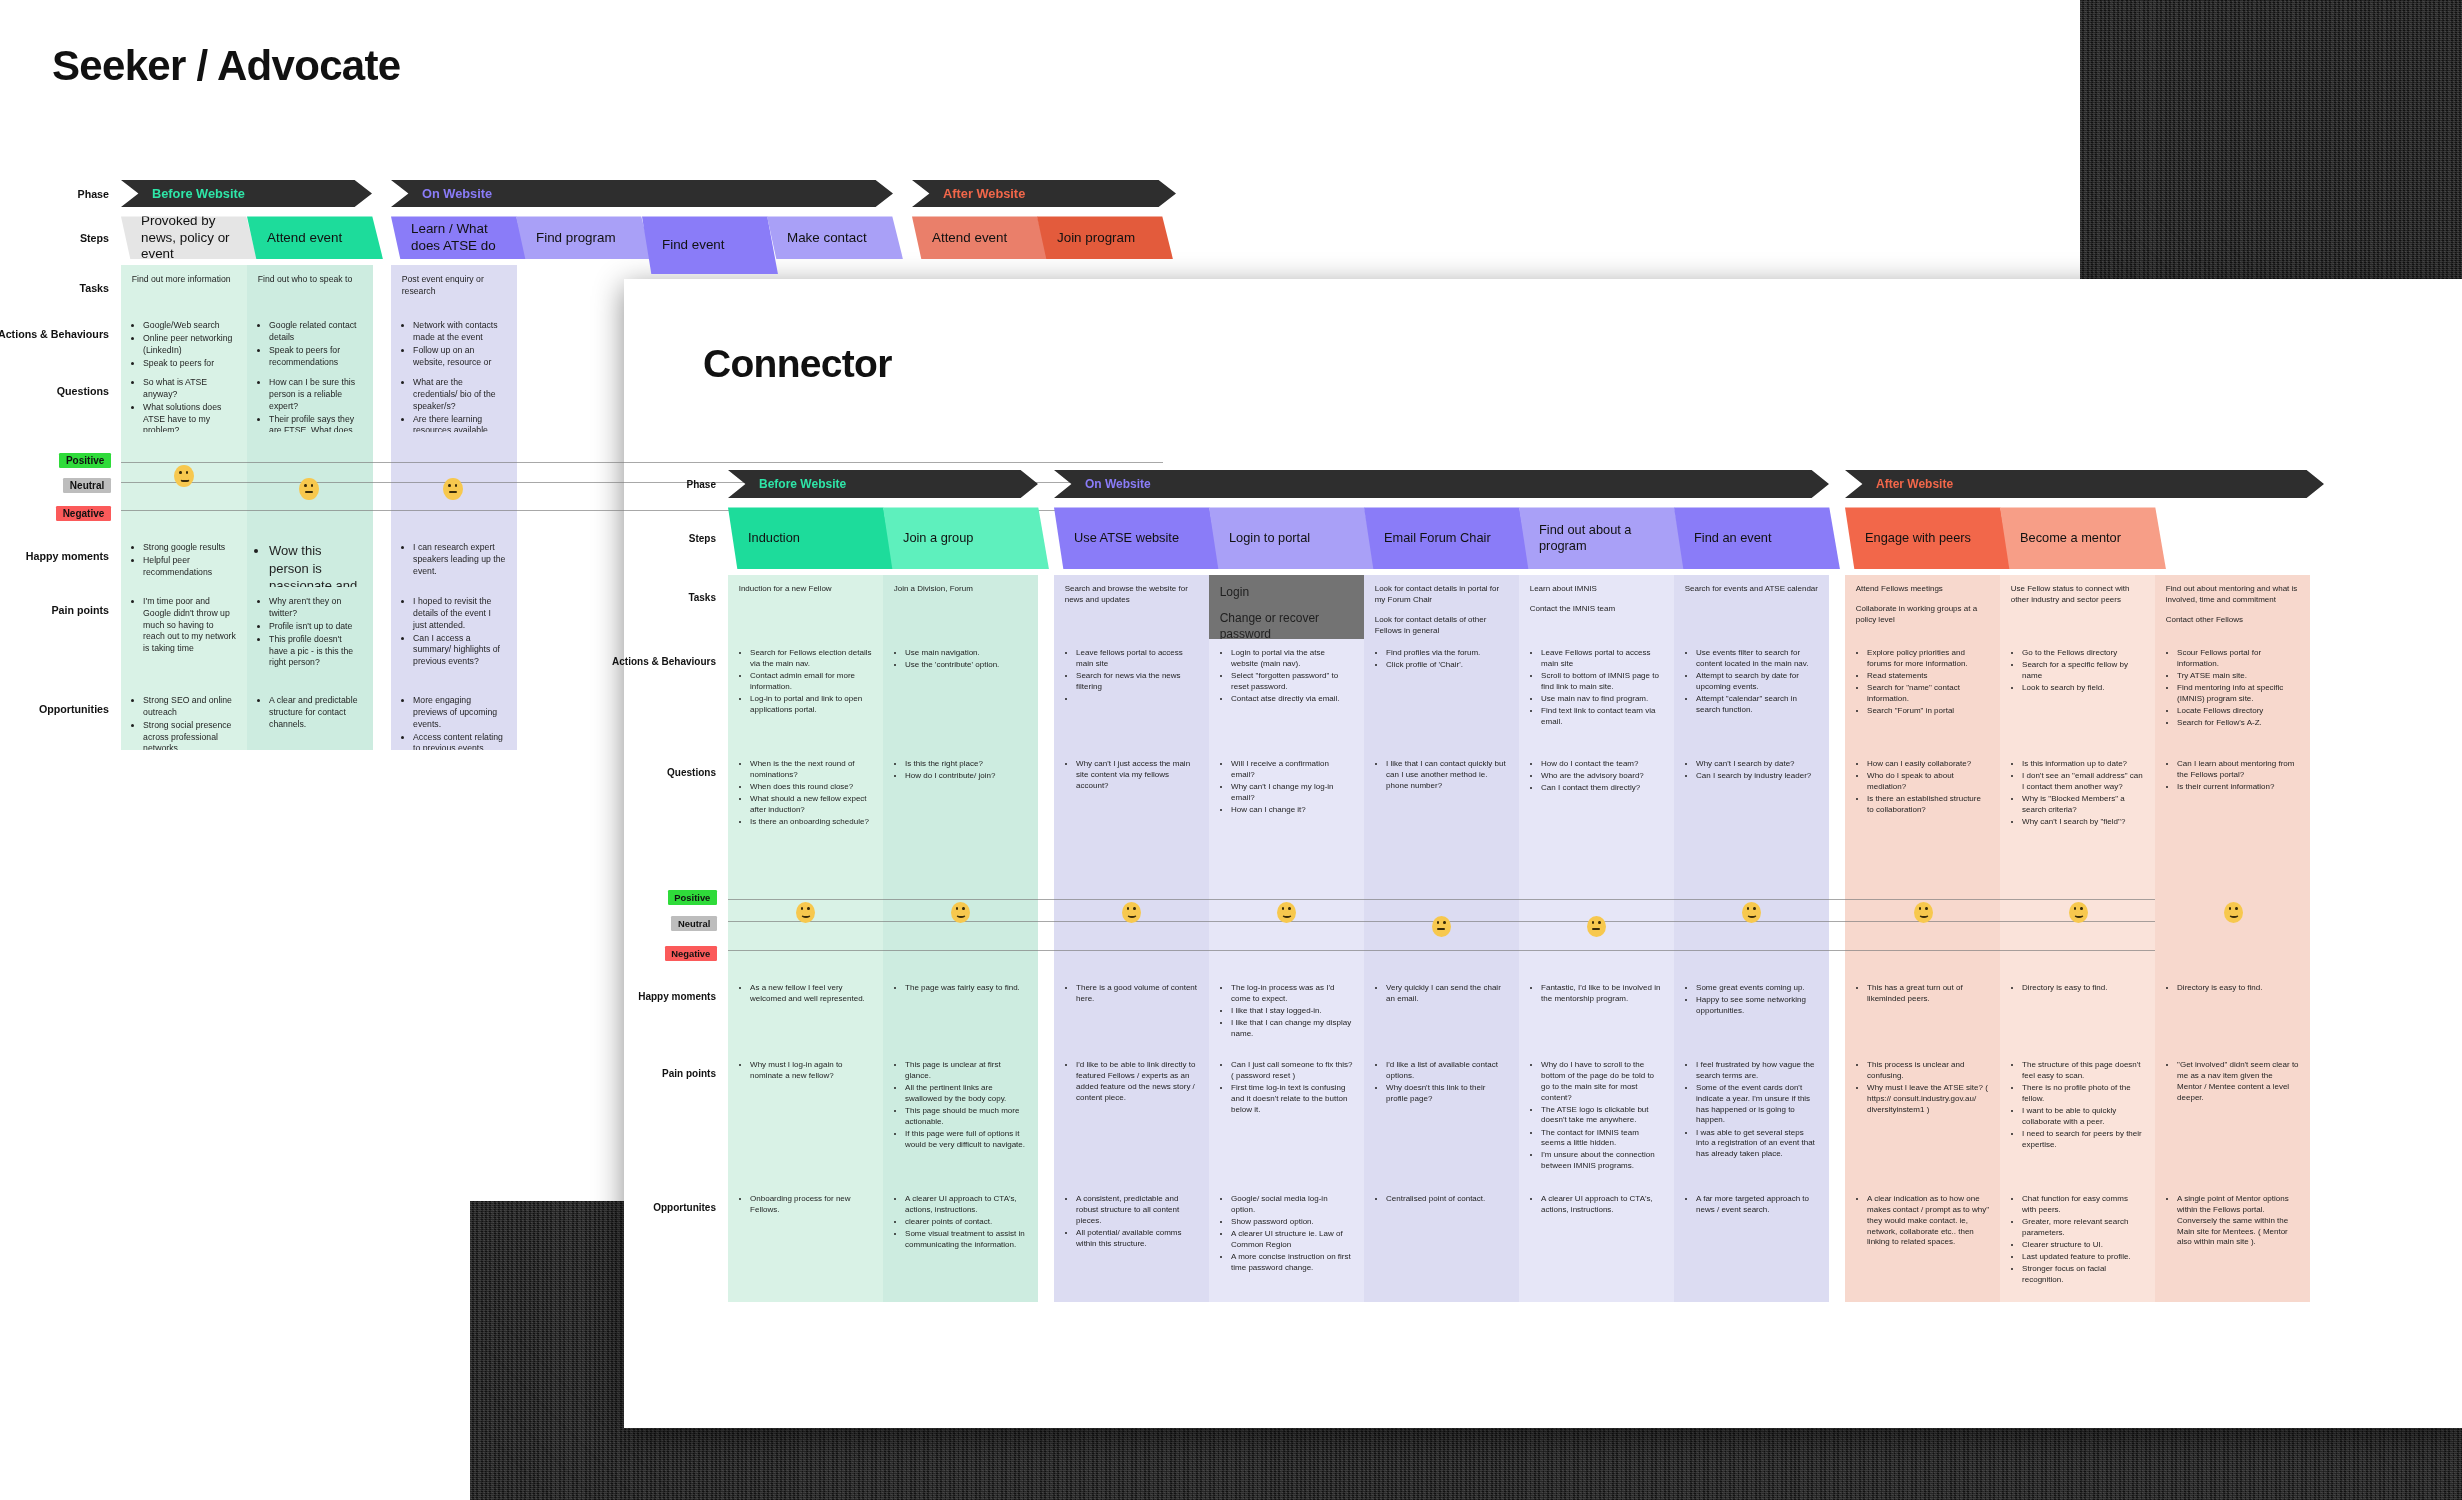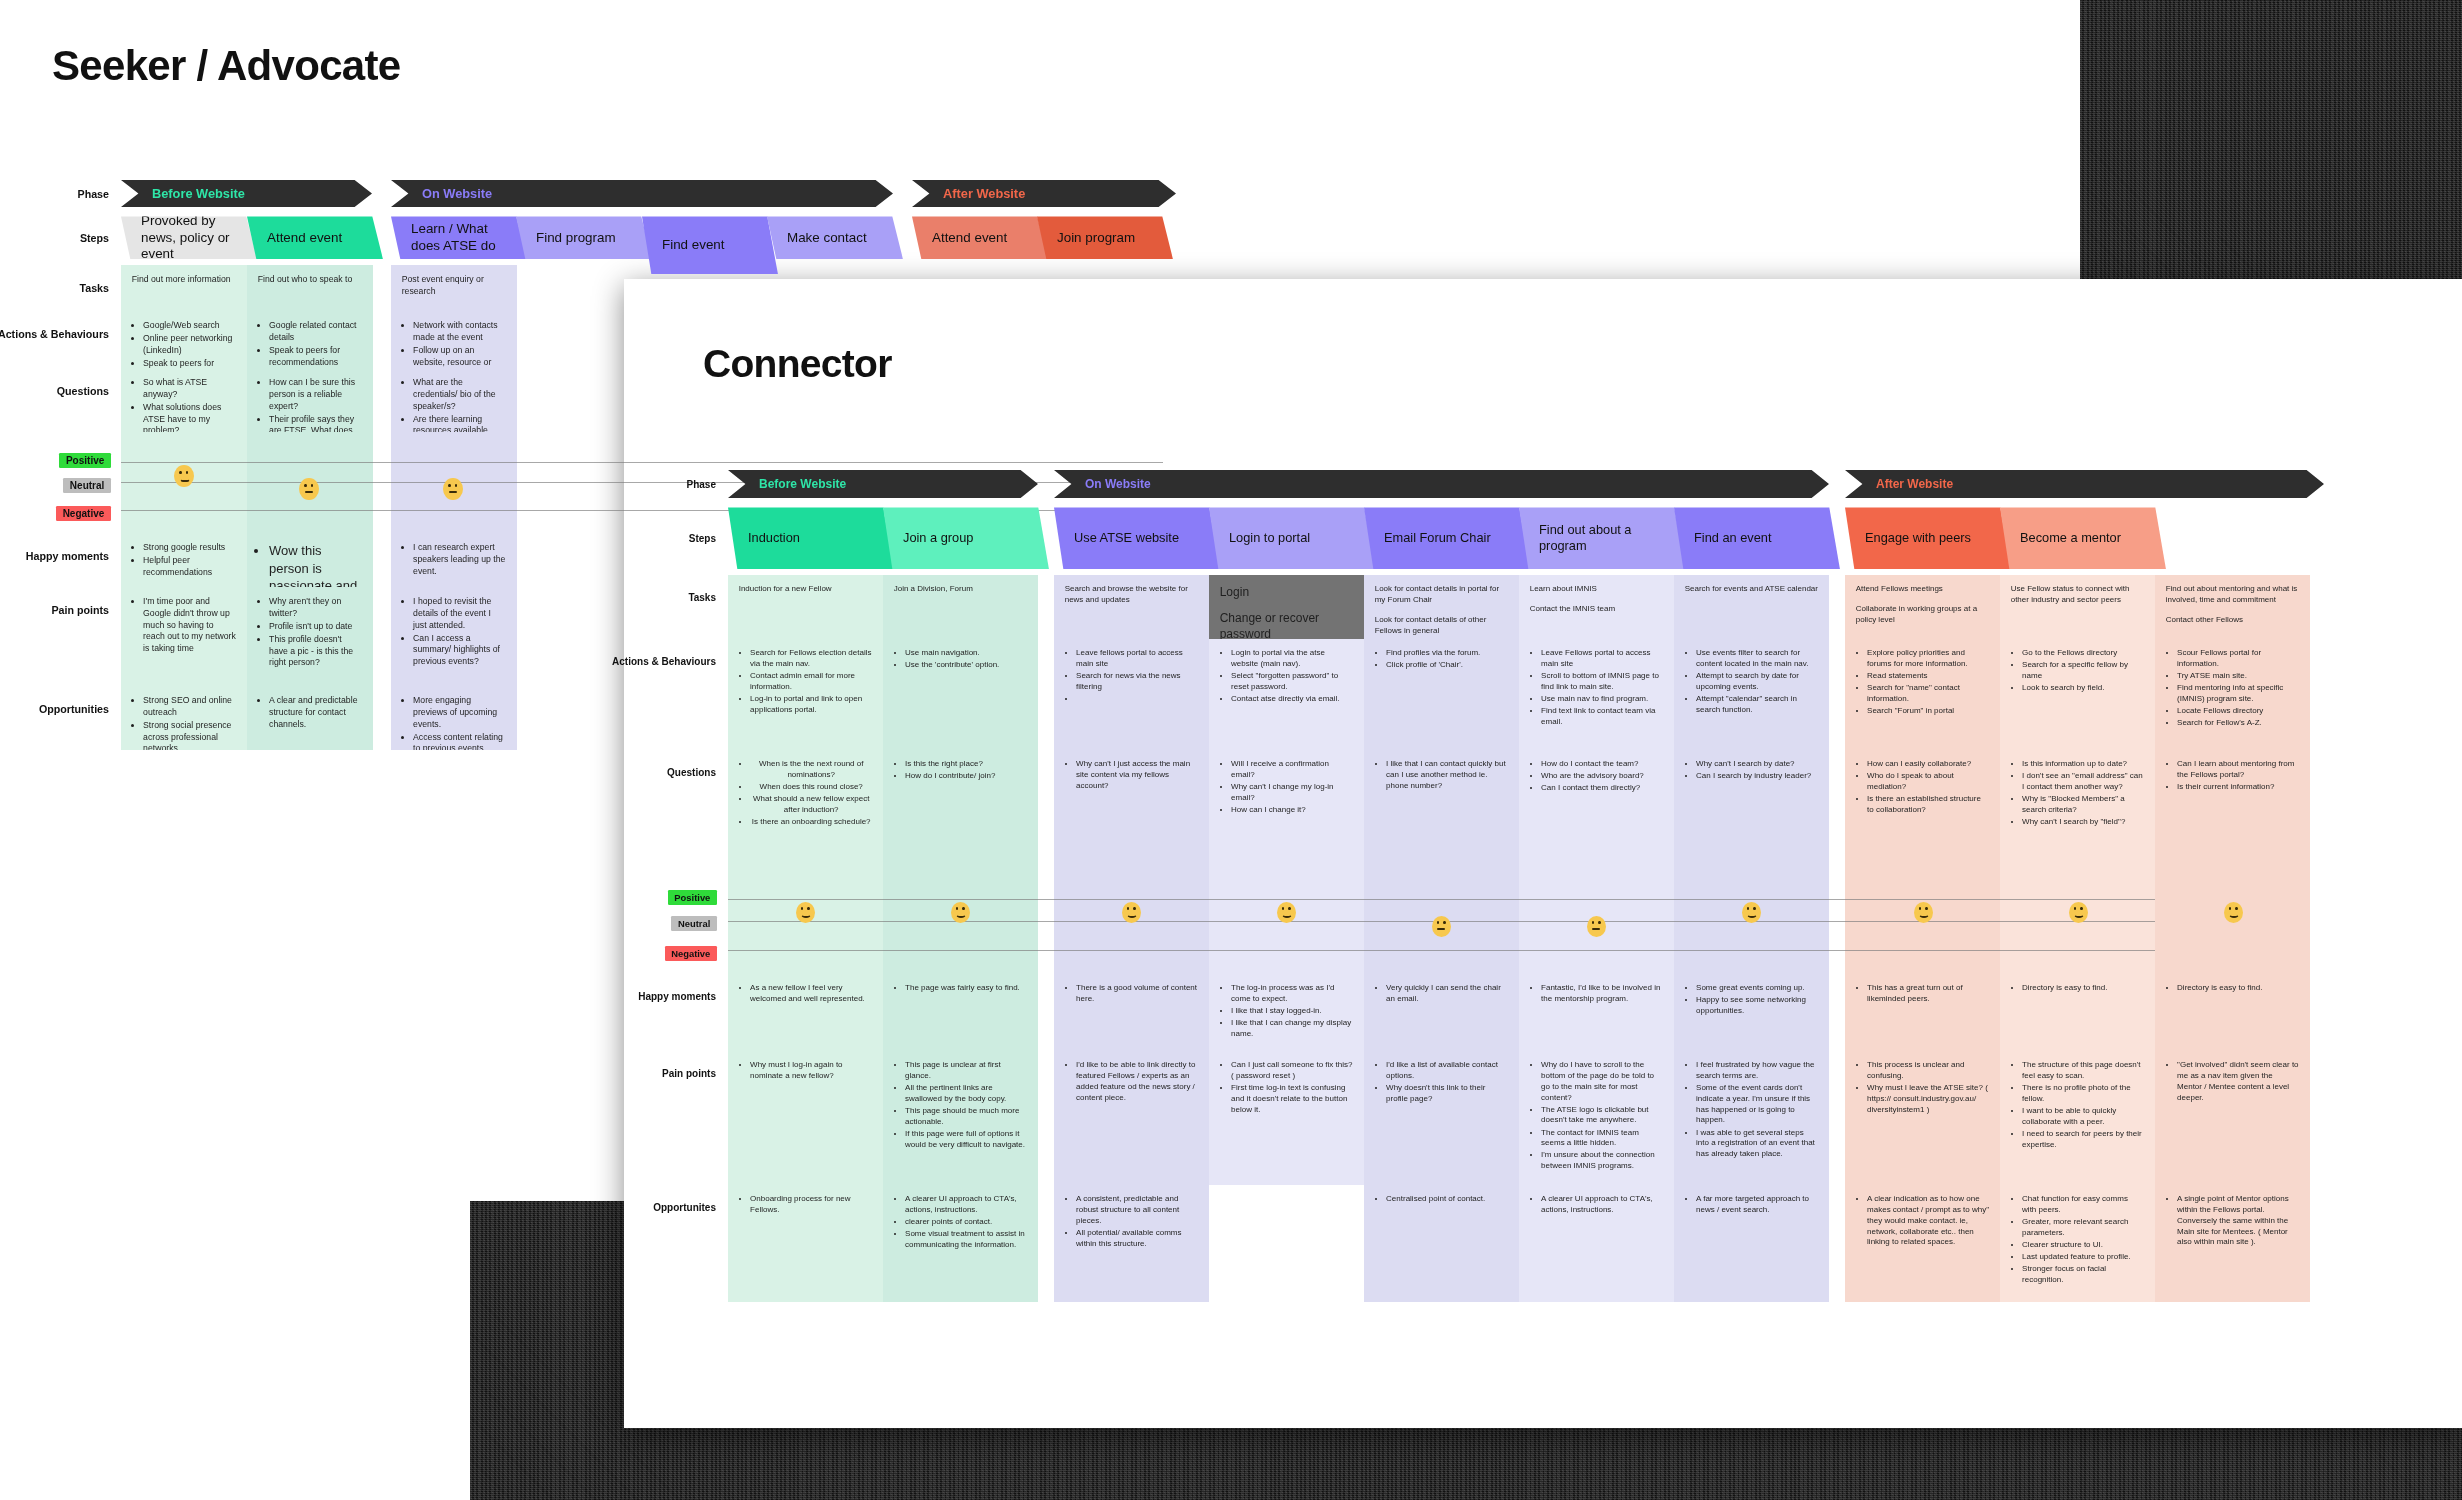--- a/index.html
+++ b/index.html
@@ -432,21 +432,21 @@
           <li>Scour Fellows portal for information.</li>
           <li>Try ATSE main site.</li>
           <li>Find mentoring info at specific (IMNIS) program site.</li>
           <li>Locate Fellows directory</li>
           <li>Search for Fellow's A-Z.</li>
         </ul>
       </div>
     </div>
     <div class="data-row" style="height: 117px;">
       <div class="rowlabel" style="top: 17.4px; font-size: 10px;">Questions</div>
-      <div class="cell" style="left: 0px; width: 155px; height: 117px; background: rgb(217, 242, 230); font-size: 8px; line-height: 1.35; text-align: center;">
+      <div class="cell" style="left: 0px; width: 155px; height: 117px; background: rgb(217, 242, 230); font-size: 8px; line-height: 1.35;">
         <ul>
           <li>When is the the next round of nominations?</li>
           <li>When does this round close?</li>
           <li>What should a new fellow expect after induction?</li>
           <li>Is there an onboarding schedule?</li>
         </ul>
       </div>
       <div class="cell" style="left: 155px; width: 155px; height: 117px; background: rgb(205, 236, 224); font-size: 8px; line-height: 1.35;">
         <ul>
           <li>Is this the right place?</li>
@@ -710,20 +710,28 @@
           <li>clearer points of contact.</li>
           <li>Some visual treatment to assist in communicating the information.</li>
         </ul>
       </div>
       <div class="cell" style="left: 326px; width: 155px; height: 117px; background: rgb(220, 220, 242); font-size: 8px; line-height: 1.35;">
         <ul>
           <li>A consistent, predictable and robust structure to all content pieces.</li>
           <li>All potential/ available comms within this structure.</li>
         </ul>
       </div>
+      <div class="cell" style="left: 481px; width: 155px; height: 117px; background: rgb(230, 230, 247); font-size: 8px; line-height: 1.35;">
+        <ul>
+          <li>Google/ social media log-in option.</li>
+          <li>Show password option.</li>
+          <li>A clearer UI structure ie. Law of Common Region</li>
+          <li>A more concise instruction on first time password change.</li>
+        </ul>
+      </div>
       <div class="cell" style="left: 636px; width: 155px; height: 117px; background: rgb(220, 220, 242); font-size: 8px; line-height: 1.35;">
         <ul>
           <li>Centralised point of contact.</li>
         </ul>
       </div>
       <div class="cell" style="left: 791px; width: 155px; height: 117px; background: rgb(230, 230, 247); font-size: 8px; line-height: 1.35;">
         <ul>
           <li>A clearer UI approach to CTA's, actions, instructions.</li>
         </ul>
       </div>

